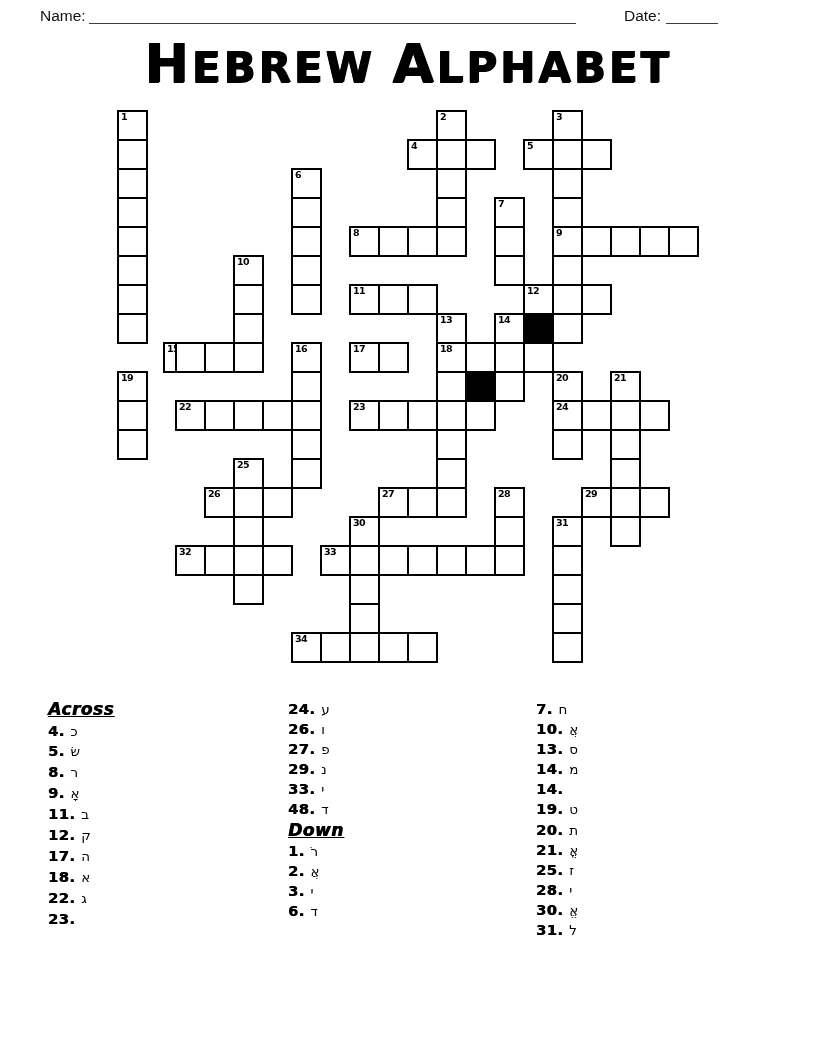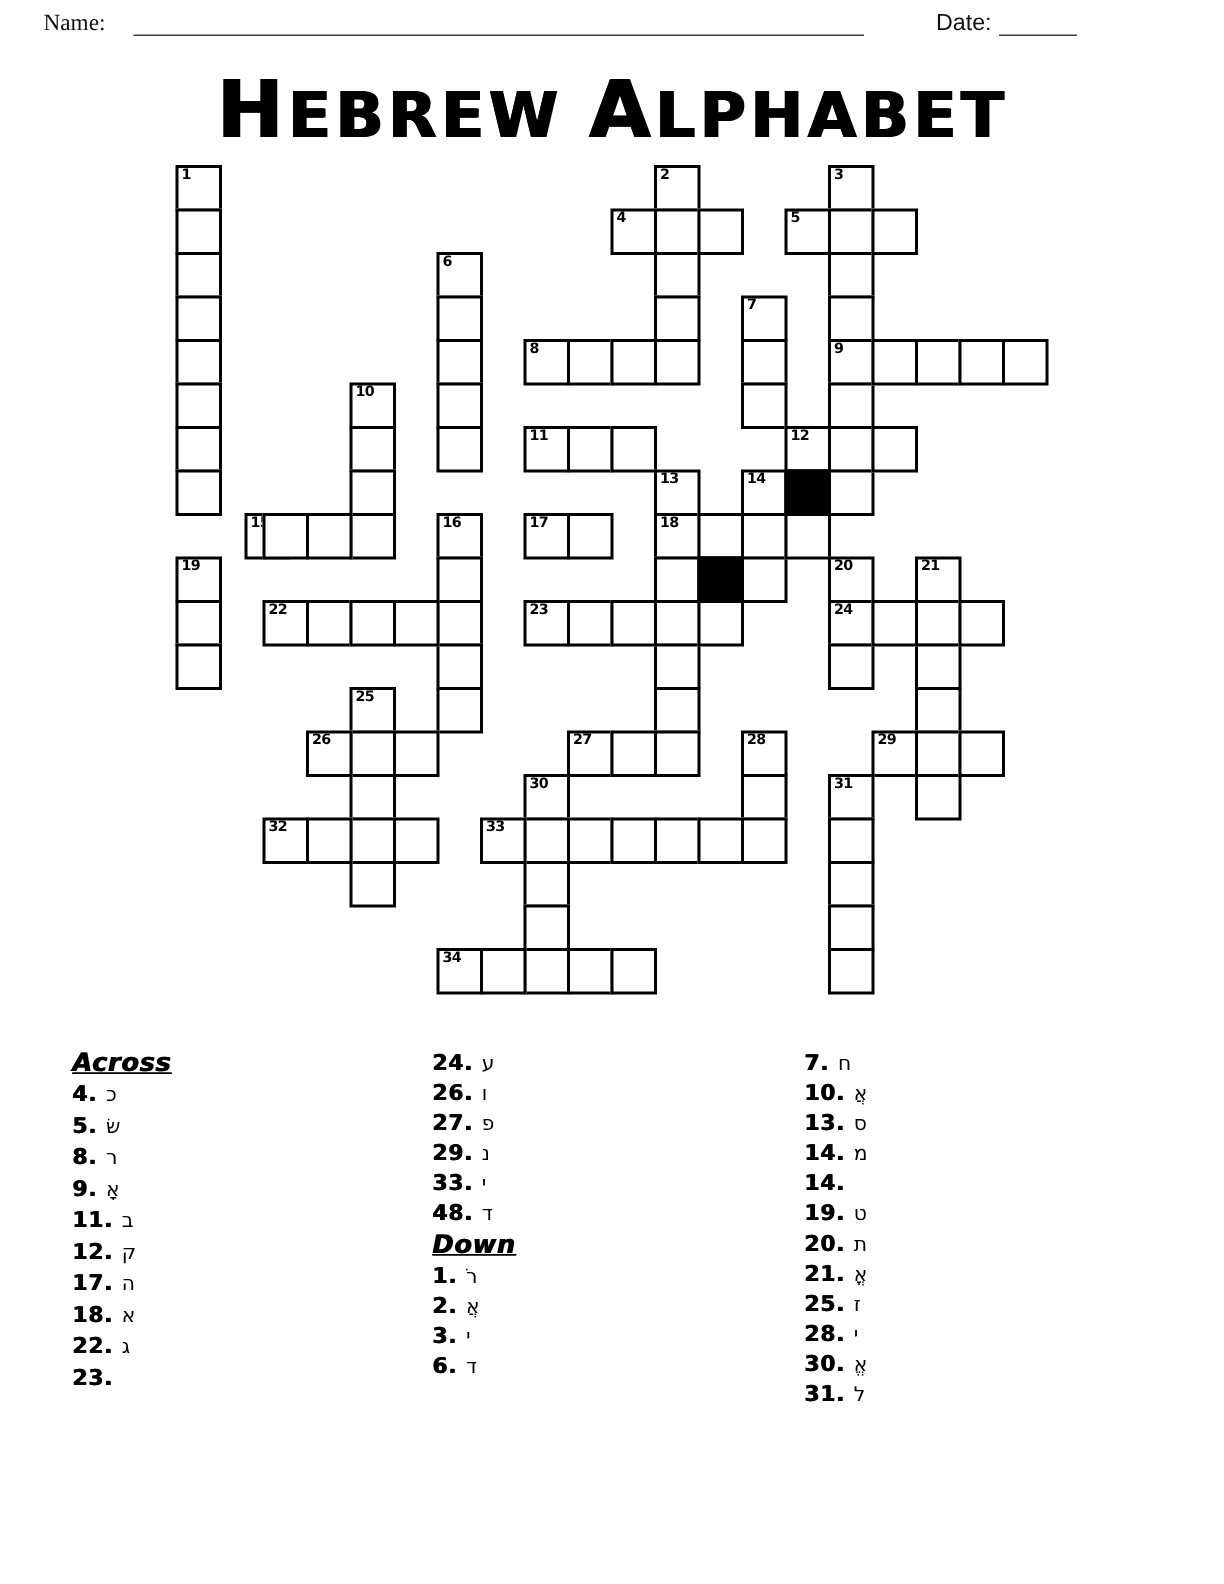--- a/index.html
+++ b/index.html
@@ -9,34 +9,34 @@
     background:#ffffff;
     font-family:"Liberation Sans", sans-serif;
     color:#000;
     overflow:hidden;
   }
   
   .top-label{
     position:absolute;top:7px;
     font-size:15.5px;color:#111;
   }
-  #name-label{left:29px;font-family:Liberation Serif, serif;}
+  #name-label{left:40px;}
   #date-label{left:624px;}
   .write-line{
     position:absolute;top:8px;height:15px;
     border-bottom:1.6px solid #3d3d3d;
   }
   #name-line{left:89px;width:487px;}
   #date-line{left:666px;width:52px;}
   
   .title{
     position:absolute;top:42px;left:0;width:100%;
     margin:0;text-align:center;
     font-family:"DejaVu Sans", sans-serif;
-    font-weight:900;font-size:42px;line-height:64px;
+    font-weight:900;font-size:42px;line-height:44px;
     letter-spacing:3px;
     text-shadow:1.2px 0 0 #000, 0 0.6px 0 #000;
     text-transform:uppercase;
   }
   .title .cap{font-size:53px;}
   
   #grid{position:absolute;left:117px;top:110px;width:583px;height:553px;}
   .cell{
     position:absolute;width:31px;height:31px;
     box-sizing:border-box;border:2px solid #000;
@@ -55,21 +55,21 @@
   #clue-col-2{left:288px;}
   #clue-col-3{left:536px;}
   .clue-header{
     font-family:"DejaVu Sans", sans-serif;
     font-weight:900;font-style:italic;font-size:17px;
     line-height:21.5px;height:21.5px;
     text-decoration:underline;
     text-shadow:0.7px 0 0 #000;
     letter-spacing:0.5px;
   }
-  .clue{display:flex;align-items:flex-end;}
+  .clue{display:flex;align-items:flex-start;}
   #clue-col-1 .clue{height:20.9px;line-height:20.9px;}
   #clue-col-2 .clue,#clue-col-3 .clue{height:20.1px;line-height:20.1px;}
   .cnum{
     font-family:"DejaVu Sans", sans-serif;
     font-weight:900;font-size:14.5px;
     text-shadow:0.6px 0 0 #000;
     letter-spacing:0.5px;
     flex:0 0 auto;
   }
   .heb{

